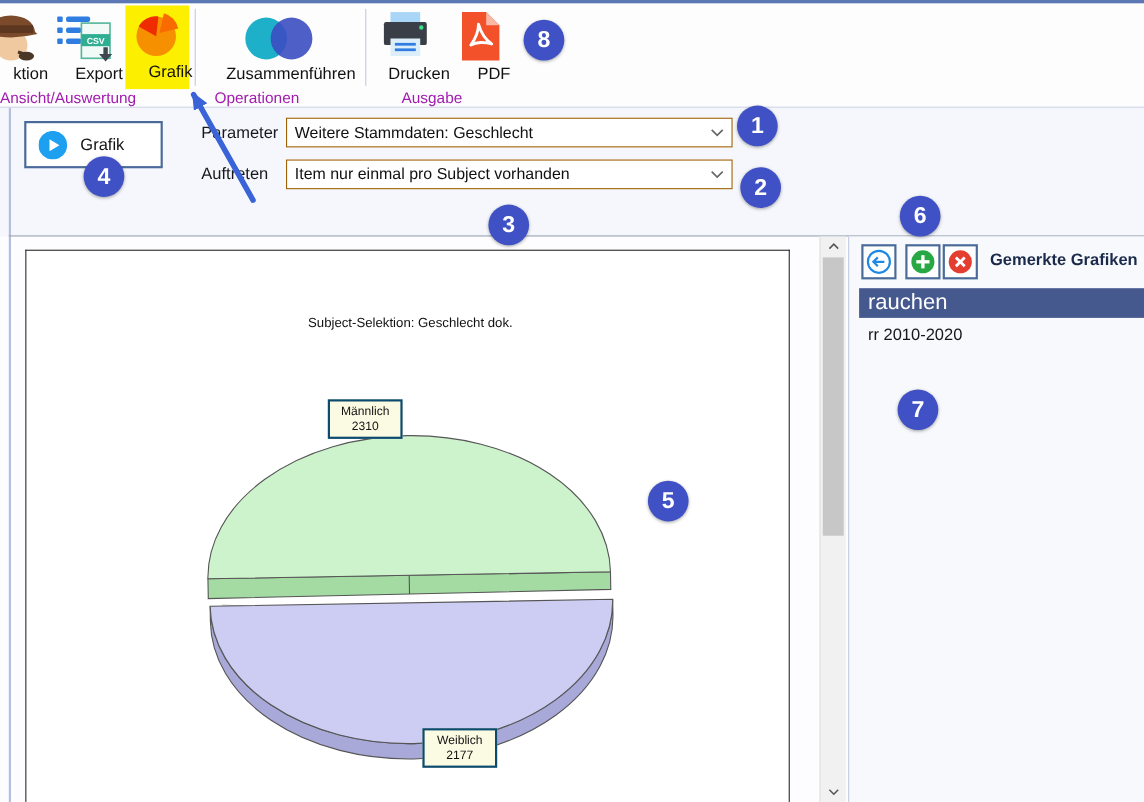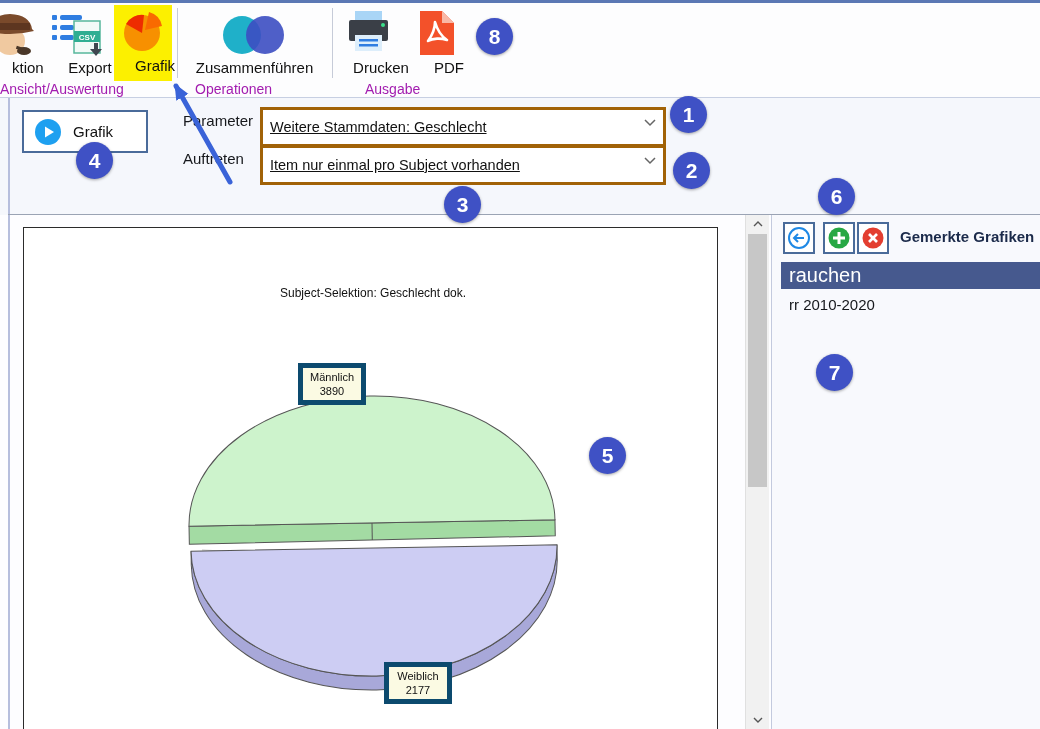--- a/index.html
+++ b/index.html
@@ -12,38 +12,38 @@
   #ribbon { left:0; top:0; width:1040px; height:98px; background:#fdfdfe;
             border-top:3px solid #5b78b4; border-bottom:1px solid #c7cfe2; }
   .ribbon-item-label { font-size:15px; color:#111; text-align:center;margin-left:12px; }
   .group-label { font-size:14px; color:#a21caf; text-align:left; }
   .vsep { width:1px; background:#c6cbd8; }
   #grafik-tile { background:#fcf000; }
 
   
   #param-panel { left:0; top:98px; width:1040px; height:117px; background:#f5f7fc; }
   .field-label { font-size:15px; color:#16181c; }
-  .dropdown { background:#fff; border:3px solid #a16207; height:40px; display:flex;
+  .dropdown { background:#fff; border:1px solid #a16207; height:27px; display:flex;
               align-items:center; padding:0 24px 0 7px; font-size:14.5px; color:#111;
-              position:absolute; width:406px;text-decoration:underline; }
+              position:absolute; width:406px; }
   .dropdown .chev { position:absolute; right:7px; top:9px; }
   #run-grafik-btn { border:2px solid #4a6b9a; background:#fff; display:flex; align-items:center;
                     gap:12px; padding-left:11px; cursor:default; }
   #run-grafik-btn span { font-size:15px; color:#111; }
   #hsep { left:8px; top:214px; width:1032px; height:1px; background:#9aa3b4; }
   #left-edge { left:8px; top:98px; width:2px; height:631px; background:#b6bedd; }
 
   
   #chart-canvas { left:23px; top:227px; width:695px; height:502px; background:#fff;
                   border:1px solid #2b2b2b; border-bottom:none; }
   #chart-title { left:0; top:16px; width:100%; text-align:center; font-size:17px;
                  font-weight:bold; color:#9b9b9b; letter-spacing:.3px; }
   .chart-subline { font-size:12px; color:#111; white-space:nowrap; }
   .chart-subline b { font-weight:normal; }
-  .pie-label-box { background:#fbfae3; border:5px solid #0c4a6e; width:68px;
+  .pie-label-box { background:#fbfae3; border:2px solid #0c4a6e; width:68px;
                    text-align:center; font-size:11px; line-height:14px; color:#111;
                    padding:2px 0; }
 
   
   #vscroll { left:745px; top:215px; width:24px; height:514px; background:#f1f1f1;
              border-left:1px solid #e0e0e0; }
   #vscroll .thumb { left:2px; top:19px; width:19px; height:253px; background:#c7c7c7; }
   .scroll-btn { left:0; width:24px; height:18px; display:flex; align-items:center; justify-content:center; }
 
   
@@ -106,21 +106,21 @@
   </div>
 
   <div class="abs vsep" style="left:177px;top:5px;height:70px;"></div>
 
   <div class="abs" style="left:218px;top:10px;width:70px;height:44px;">
     <svg width="70" height="44">
       <circle cx="24" cy="22" r="19" fill="#1fb0c9"></circle>
       <circle cx="47" cy="22" r="19" fill="#3c4ec2" fill-opacity="0.9"></circle>
     </svg>
   </div>
-  <div class="abs ribbon-item-label" style="left:175px;top:56px;width:135px;">Zusammenführen</div>
+  <div class="abs ribbon-item-label" style="left:185px;top:56px;width:135px;">Zusammenführen</div>
 
   <div class="abs vsep" style="left:332px;top:5px;height:70px;"></div>
 
   <div class="abs" style="left:345px;top:6px;width:48px;height:48px;">
     <svg width="48" height="48">
       <rect x="10" y="2" width="27" height="12" fill="#a9d5f6"></rect>
       <rect x="4" y="11" width="39" height="21" rx="2" fill="#3a3f47"></rect>
       <circle cx="38" cy="16" r="2" fill="#3adf8a"></circle>
       <rect x="10" y="26" width="27" height="16" fill="#ddeefb"></rect>
       <rect x="14" y="30" width="19" height="2.5" fill="#2f7de1"></rect>
@@ -189,21 +189,21 @@
     <line x1="178" y1="322" x2="350" y2="330" stroke="#9a9a9a" stroke-width="1" opacity="0.6"></line>
 
     <g transform="rotate(-1 350 320)">
       <path d="M167,320 A183,128 0 0,0 533,320 L533,334 A183,128 0 0,1 167,334 Z" fill="#a8a8d9" stroke="#555" stroke-width="1"></path>
       <path d="M167,320 A183,128 0 0,0 533,320 Z" fill="#cdcdf3" stroke="#555" stroke-width="1"></path>
     </g>
   </svg>
 
   <div class="abs pie-label-box" style="left:274px;top:135px;">
     <div>Männlich</div>
-    <div>3890</div>
+    <div>2310</div>
   </div>
   <div class="abs pie-label-box" style="left:360px;top:434px;">
     <div>Weiblich</div>
     <div>2177</div>
   </div>
 </div>
 
 <div id="vscroll" class="abs">
   <div class="abs scroll-btn" style="top:0;">
     <svg width="10" height="6">

